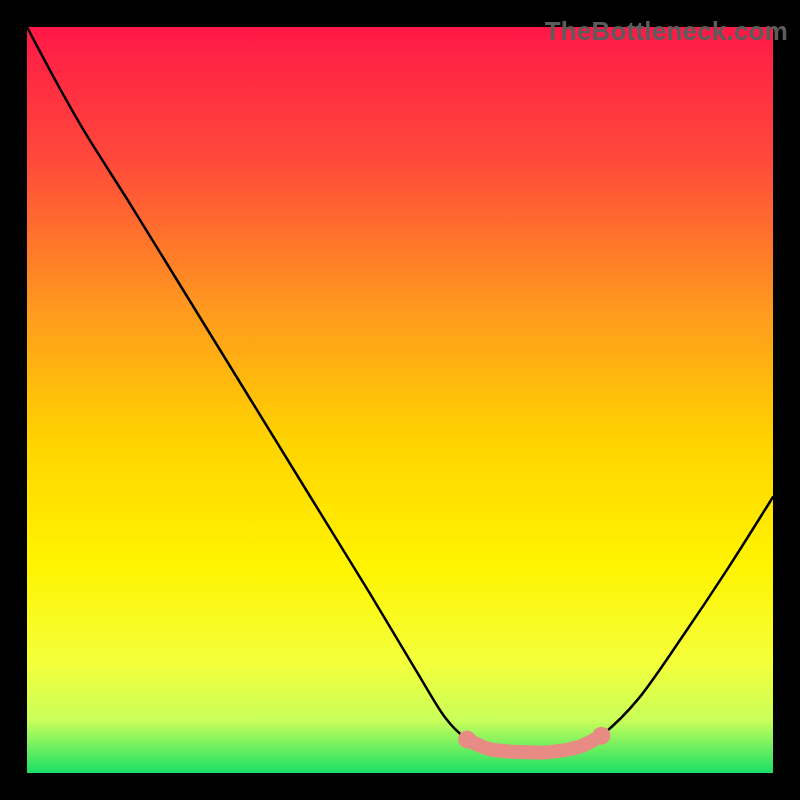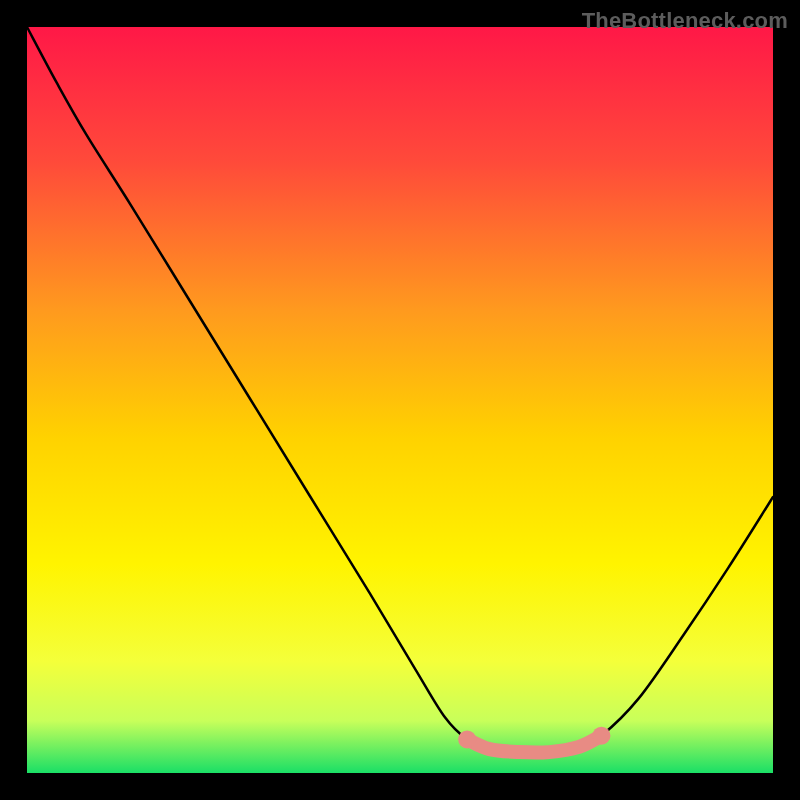--- a/index.html
+++ b/index.html
@@ -13,25 +13,25 @@
   .frame {
     position: absolute;
     left: 0;
     top: 0;
     width: 800px;
     height: 800px;
     background: #000;
   }
   .watermark {
     position: absolute;
-    top: 8px;
+    top: 16px;
     right: 12px;
     color: #5c5c5c;
     font-family: Arial, Helvetica, sans-serif;
-    font-size: 22px;
+    font-size: 26px;
     font-weight: 600;
     letter-spacing: 0.2px;
   }
   svg {
     display: block;
   }
 </style>
 </head>
 <body>
 

